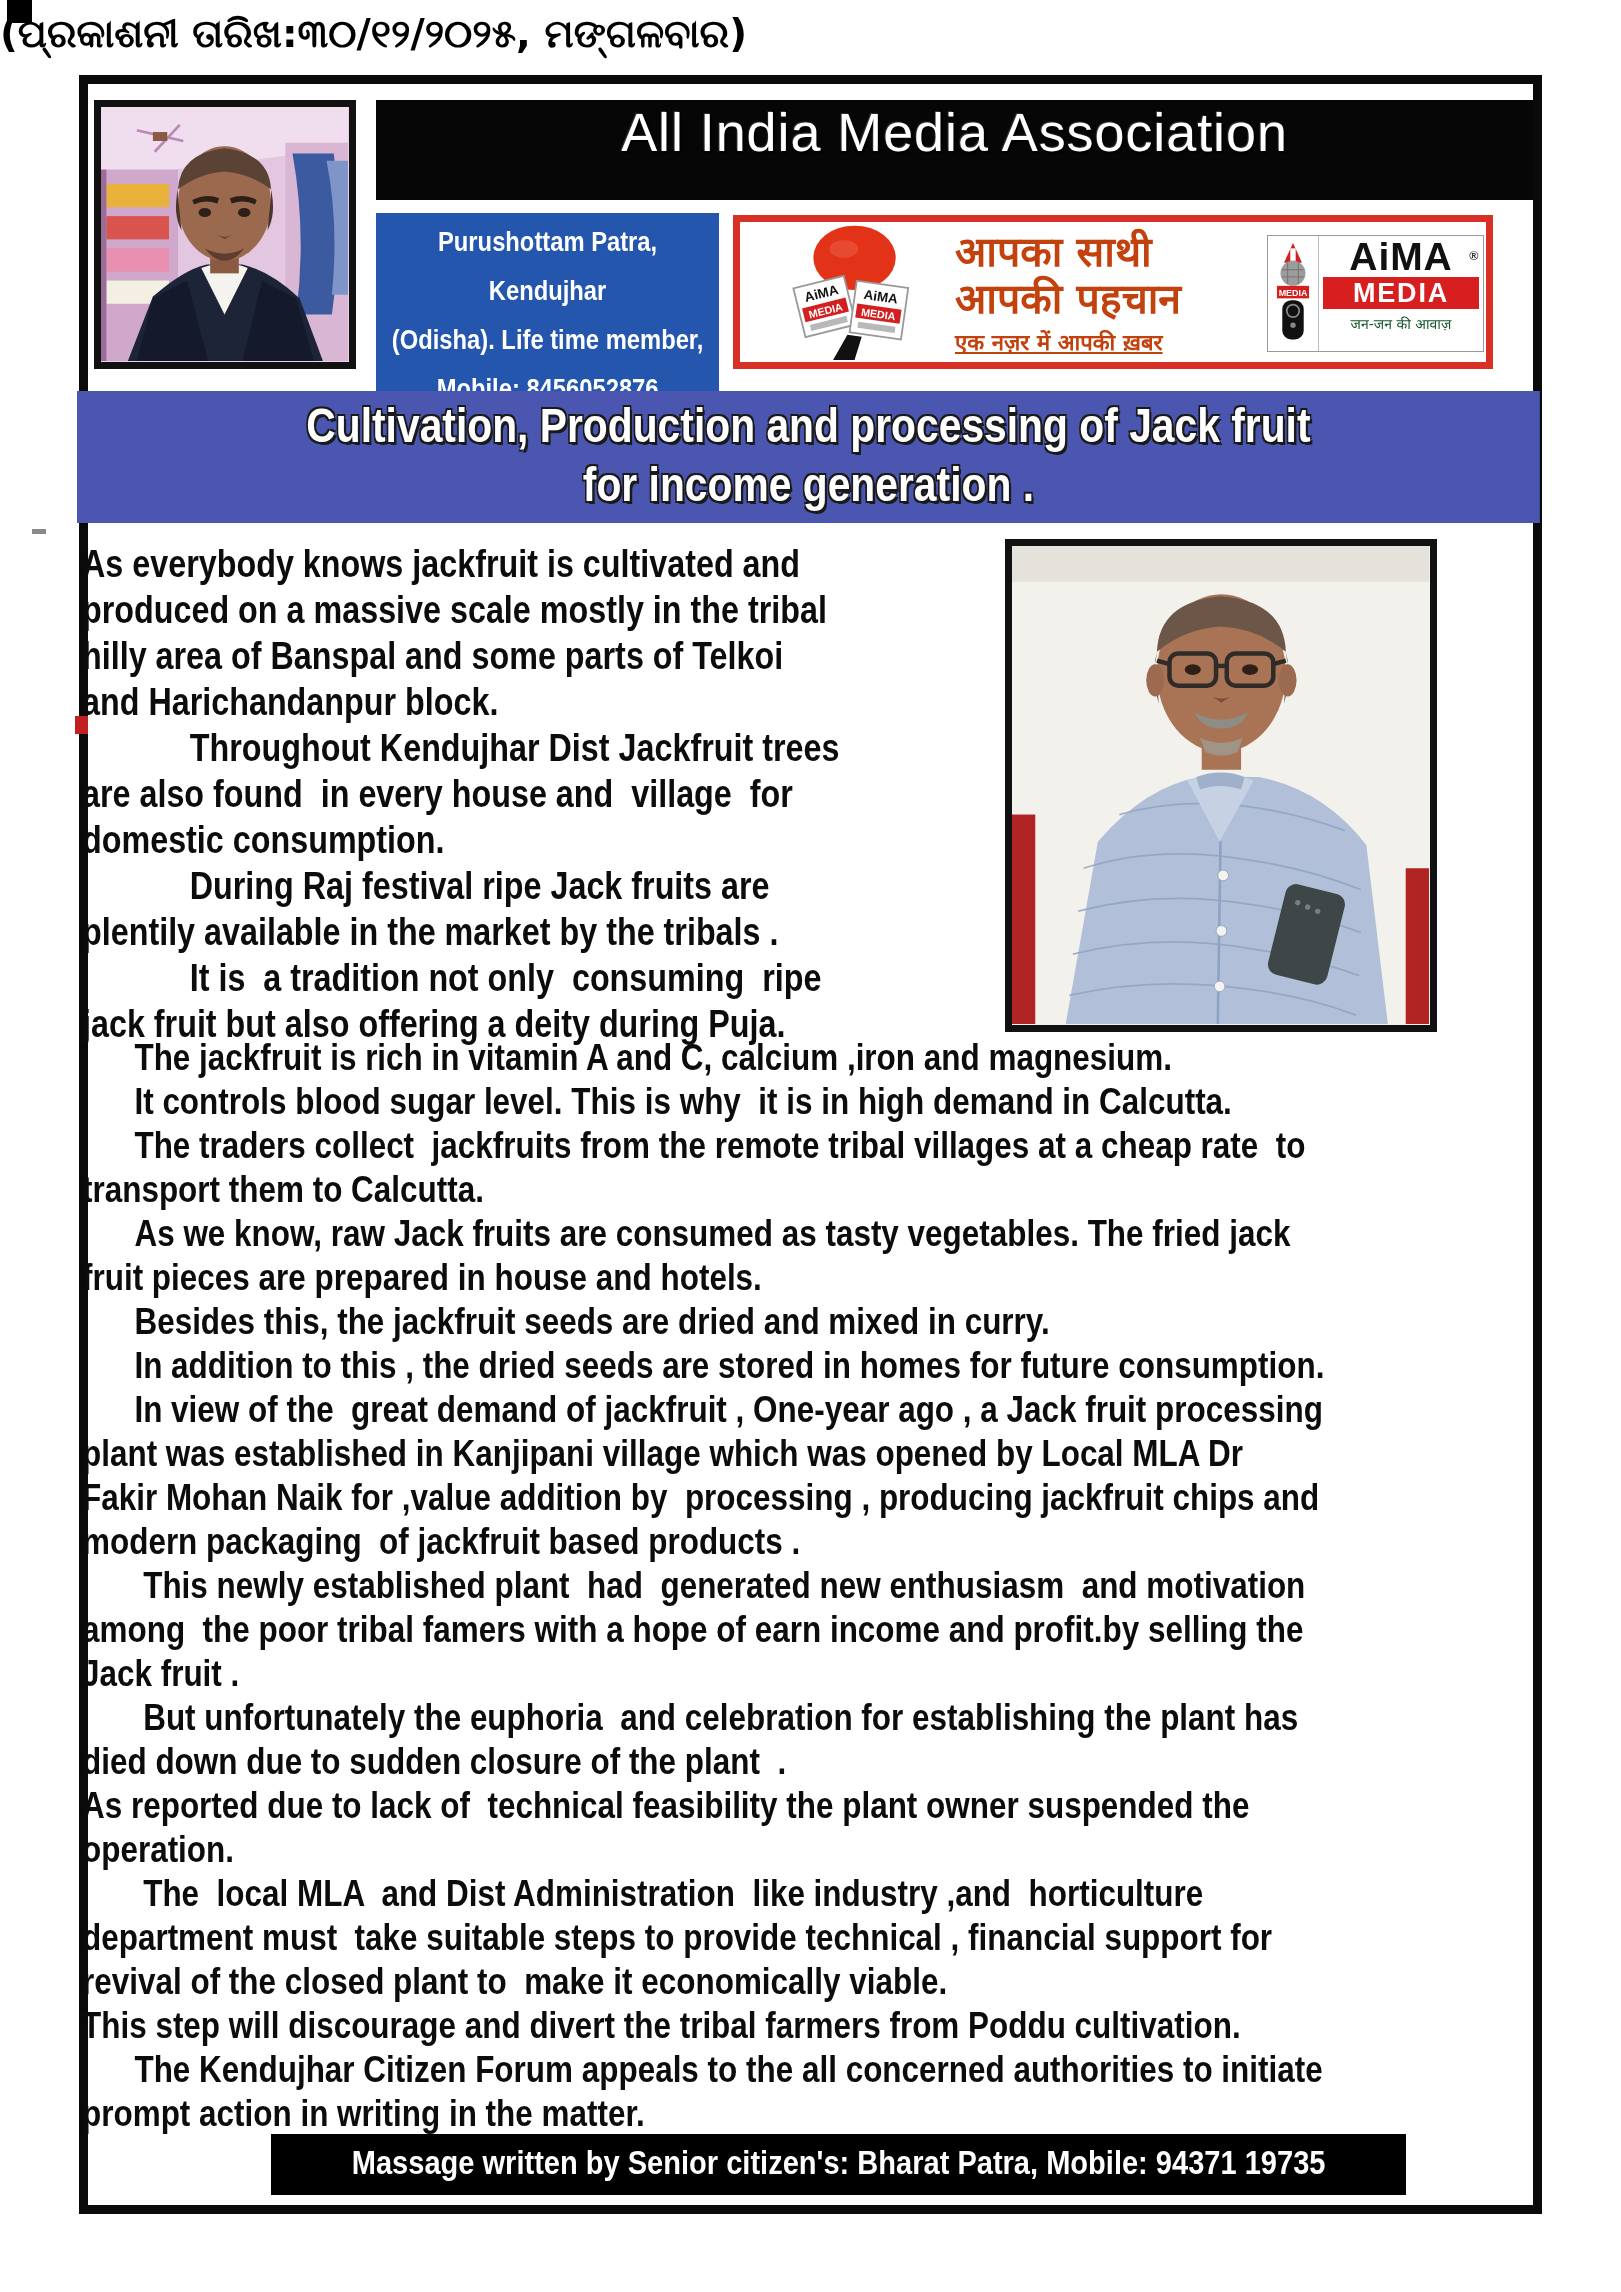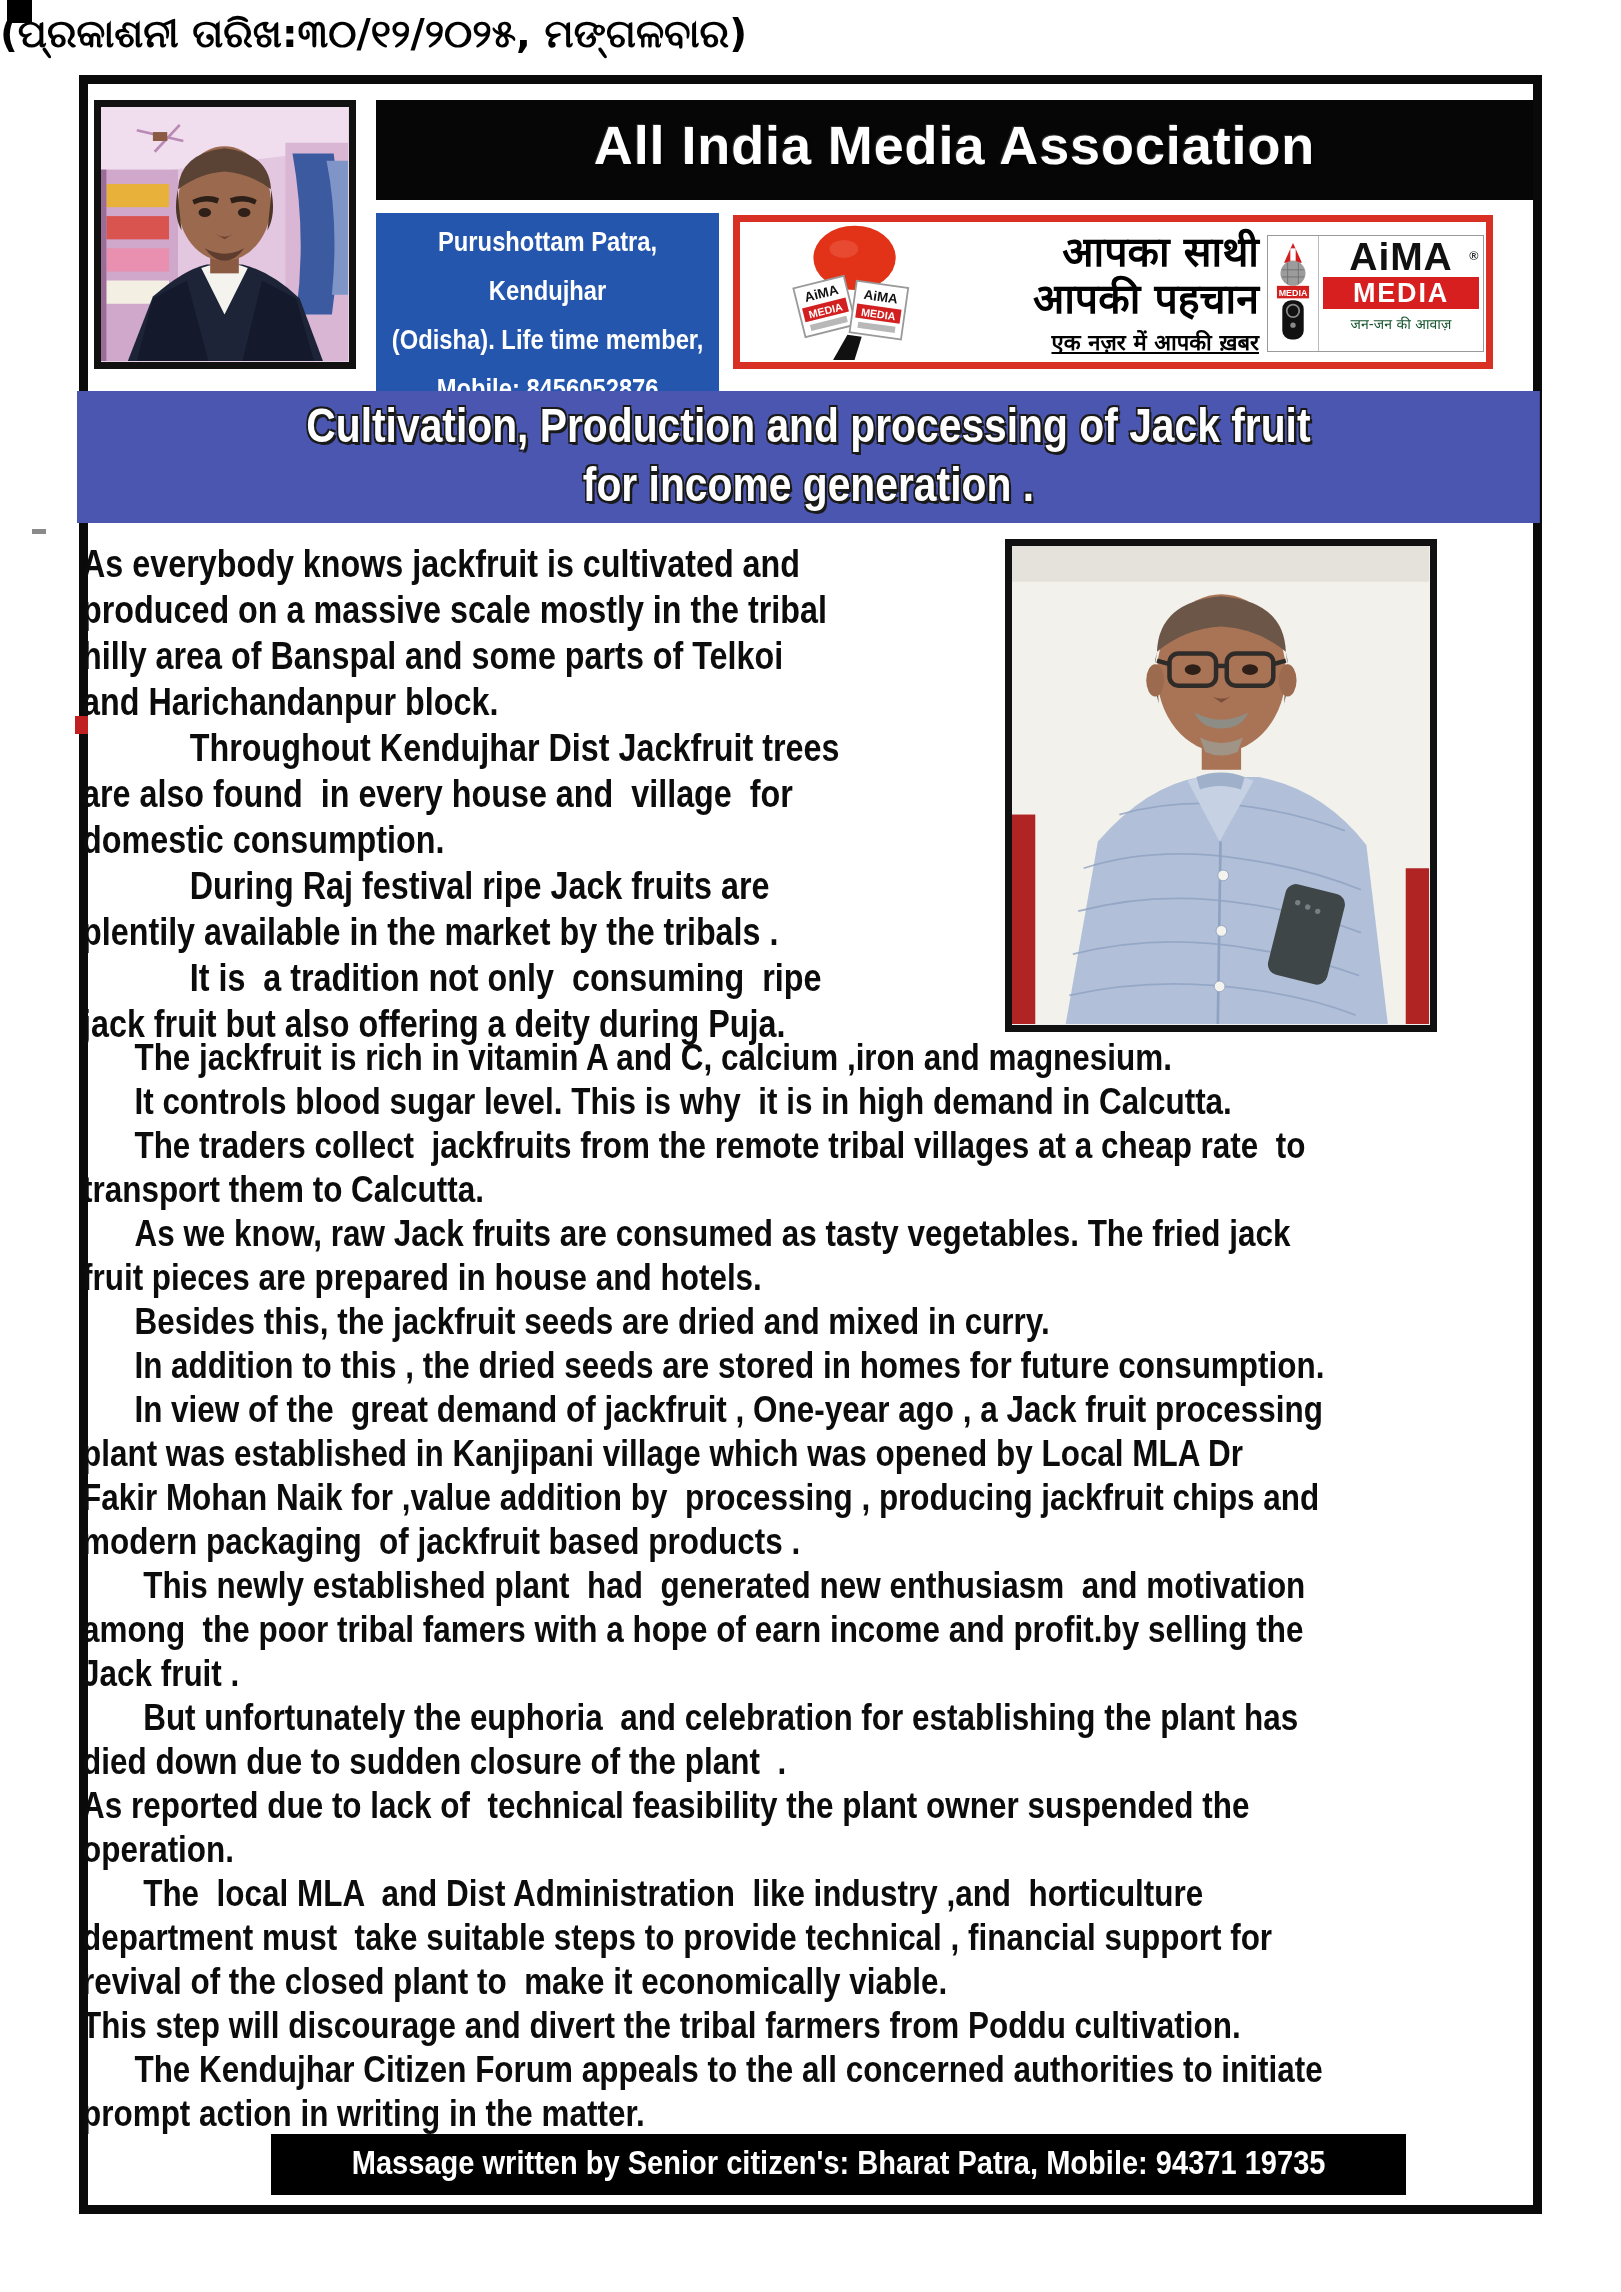--- a/index.html
+++ b/index.html
@@ -11,31 +11,31 @@
   #corner-mark{left:7.2px;top:0;width:25px;height:23px;background:#000;}
   #pub-date{left:0;right:0;top:10.7px;font-size:39px;font-weight:bold;color:#000;
             font-family:"DejaVu Sans","Liberation Sans",sans-serif;}
 
   
   #frame{left:79px;top:75px;width:1463px;height:2139px;border:9.9px solid #0a0a0a;box-sizing:border-box;background:#fff;}
 
   
   #member-photo{left:94px;top:100px;width:262px;height:269px;border:7.2px solid #111;box-sizing:border-box;background:#e8d2e6;}
   #org-banner{left:376px;top:100px;width:1157px;height:100px;background:#060606;color:#fff;text-align:center;}
-  #org-title{margin-top:14px;font-size:54px;font-weight:bold;letter-spacing:0.9px;
+  #org-title{margin-top:1px;font-size:54px;font-weight:normal;letter-spacing:0.9px;
              text-shadow:1.8px 1.8px 1.8px #000,-0.9px -0.9px 0.9px #333;}
   #org-subtitle{font-size:26px;font-weight:bold;letter-spacing:0.9px;margin-top:-1.8px;}
   #org-subtitle .red{color:#d21f1f;}
 
   #member-box{left:376px;top:213px;width:343px;height:194px;background:#2456ad;color:#fff;overflow:hidden;}
   #member-box .inner{width:390px;transform:scaleX(0.88);transform-origin:left top;text-align:center;
                      font-weight:bold;font-size:27px;line-height:49px;padding-top:4.5px;}
 
   #slogan-box{left:733px;top:215px;width:760px;height:154px;border:7.2px solid #d93025;box-sizing:border-box;background:#fff;}
-  #slogan-text{left:215px;top:7.2px;width:304px;text-align:right;color:#000000;font-weight:bold;
+  #slogan-text{left:215px;top:7.2px;width:304px;text-align:left;color:#c2410c;font-weight:bold;
                font-family:"DejaVu Sans","Liberation Sans",sans-serif;}
   .slogan-big{font-size:41px;line-height:47px;}
   .slogan-small{font-size:22px;line-height:39px;text-decoration:underline;}
   #mic-wrap{left:0;top:0;width:213px;height:138px;}
 
   #aima-logo-box{left:527px;top:12.5px;width:215px;height:115px;border:0.9px solid #9a9a9a;background:#fff;display:flex;}
   #aima-icon-col{width:50px;border-right:0.9px solid #bbb;display:flex;align-items:center;justify-content:center;}
   #aima-text-col{flex:1;text-align:center;position:relative;}
   #aima-brand{font-size:39px;font-weight:bold;color:#111;line-height:41px;letter-spacing:0.9px;position:relative;}
   #aima-reg{position:absolute;right:3.6px;top:0;font-size:12.5px;color:#333;}

